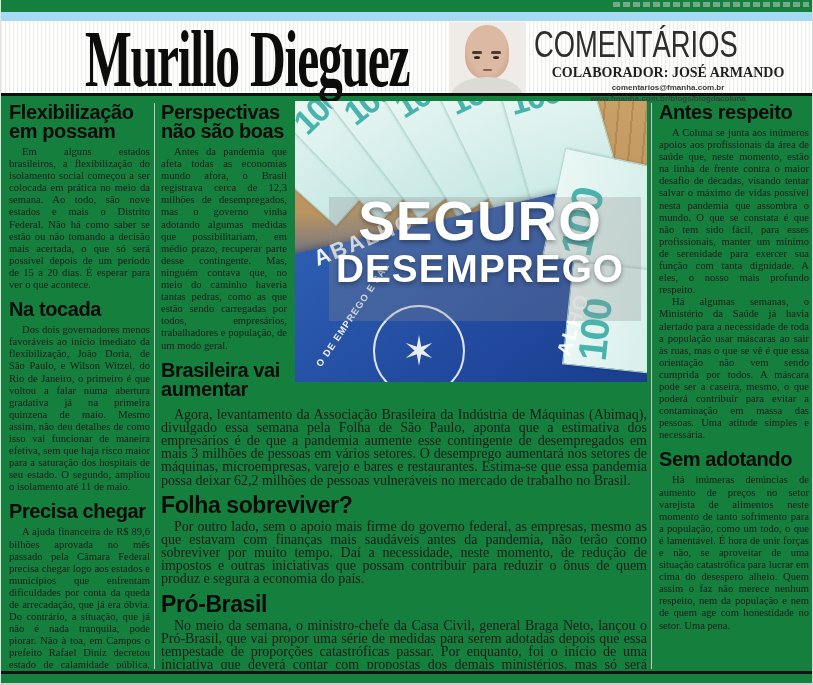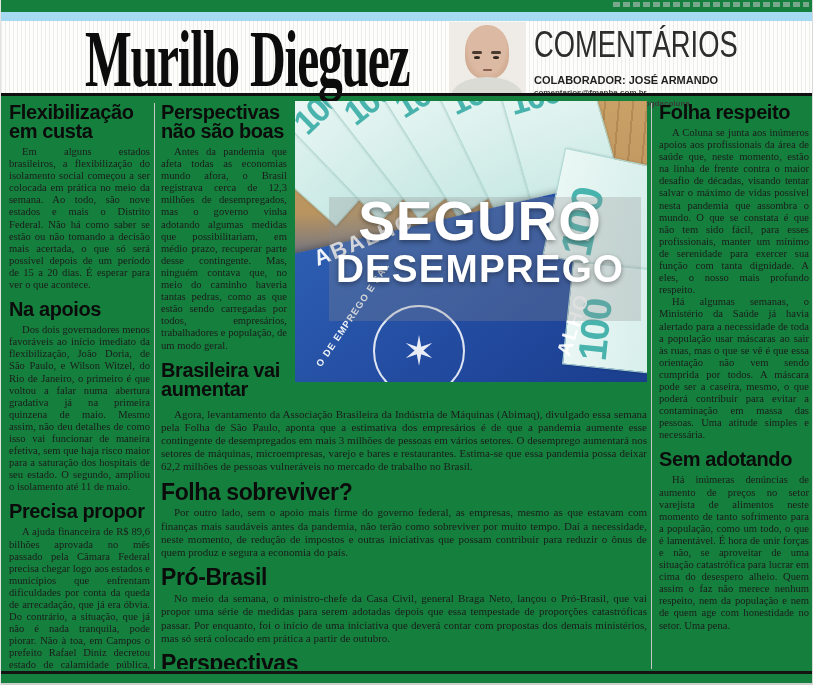--- a/index.html
+++ b/index.html
@@ -19,42 +19,42 @@
                  transform:scaleX(.62); transform-origin:left top; white-space:nowrap; letter-spacing:-2px; }
   .portrait { position:absolute; left:448px; top:1px; width:76px; height:71px; background:#efece7; overflow:hidden; }
   .head { position:absolute; left:16px; top:3px; width:44px; height:54px;
           background:radial-gradient(ellipse at 50% 35%, #dcb9a2 60%, #c49a7f 100%);
           border-radius:48% 48% 42% 42%; }
   .brow { position:absolute; width:10px; height:3px; background:#4a3a30; border-radius:2px; top:26px; }
   .eye  { position:absolute; width:6px; height:3px; background:#2e241e; border-radius:50%; top:31px; }
   .mouth{ position:absolute; left:18px; top:44px; width:9px; height:2px; background:#8a5f4d; border-radius:2px; }
   .shirt{ position:absolute; left:2px; bottom:-4px; width:72px; height:20px; background:#dbdbd6;
           border-radius:50% 50% 0 0 / 100% 100% 0 0; }
-  .section-block { position:absolute; left:533px; top:6px; }
+  .section-block { position:absolute; left:533px; top:6px;text-align:center; }
   .section-title { font-family:"Liberation Sans",sans-serif; font-weight:400; font-size:36px; line-height:36px;
                    color:#2d2d2d; transform:scaleX(.76); transform-origin:left top; white-space:nowrap; }
-  .collab { font-family:Liberation Sans, sans-serif; font-weight:700; font-size:11px; color:#1f1f1f; margin-top:11px; }
+  .collab { font-family:Liberation Serif, serif; font-weight:700; font-size:14px; color:#1f1f1f; margin-top:2px; }
   .mh-line { font-family:"Liberation Sans",sans-serif; font-weight:700; font-size:8px; color:#3c3c3c; margin-top:2px; }
   .head-rule { position:absolute; left:0; top:93px; width:813px; height:3px; background:#101010; }
 
   
   .vrule { position:absolute; top:103px; width:1px; height:566px; background:#c6c6c6; }
   .col { position:absolute; top:101px; overflow:hidden; }
   .col h2 { font-family:"Liberation Sans",sans-serif; font-weight:800; font-size:20px; line-height:.95;
             letter-spacing:-.4px; color:#0b0b0b; margin:9px 0 5px; }
   .col h2.first { margin-top:2px; }
   .col p { font-size:10.6px; line-height:12.1px; text-align:justify; text-indent:13px; margin:0; }
   .col-left  { left:8px;  width:141px; height:568px; }
   .col-right { left:658px; width:150px; height:568px; }
   .col-mid   { left:160px; width:486px; height:568px; }
 
   .mid-row { display:flex; gap:8px; }
   .mid-sub { width:126px; flex:none; }
   .mid-sub h2 { font-size:20px; }
-  .col-mid p.wide { font-size:11px; line-height:13.2px; }
+  .col-mid p.wide { font-size:14px; line-height:13.2px; }
   .col-mid h2.wide { font-size:23px; margin:8px 0 3px; }
 
   
   .feature { position:relative; flex:1; height:281px; overflow:hidden;
              background:linear-gradient(180deg,#c9a066 0%, #c39a62 22%, #b9945f 40%, #2a55a8 70%); }
   .wood-grain { position:absolute; inset:0 0 70% 0;
                 background:repeating-linear-gradient(95deg, rgba(120,80,35,.25) 0 2px, transparent 2px 14px); }
   .note { position:absolute; width:92px; height:150px;
           background:linear-gradient(180deg,#eaf7f4,#c7e8e4);
           border:1px solid #aed8d3; box-shadow:0 1px 3px rgba(0,0,0,.18); z-index:1; }
@@ -110,25 +110,25 @@
       <div class="mh-line">comentarios@fmanha.com.br</div>
       <div class="mh-line">www.fmanha.com.br/blogs/blogdacoluna</div>
     </div>
   </div>
   <div class="head-rule"></div>
 
   <div class="vrule" style="left:153px"></div>
   <div class="vrule" style="left:650px"></div>
 
   <div class="col col-left">
-    <h2 class="first">Flexibilização em custa</h2>
+    <h2 class="first">Flexibilização em possam</h2>
     <p>Em alguns estados brasileiros, a flexibilização do isolamento social começou a ser colocada em prática no meio da semana. Ao todo, são nove estados e mais o Distrito Federal. Não há como saber se estão ou não tomando a decisão mais acertada, o que só será possível depois de um período de 15 a 20 dias. É esperar para ver o que acontece.</p>
-    <h2>Na apoios</h2>
+    <h2>Na tocada</h2>
     <p>Dos dois governadores menos favoráveis ao início imediato da flexibilização, João Doria, de São Paulo, e Wilson Witzel, do Rio de Janeiro, o primeiro é que voltou a falar numa abertura gradativa já na primeira quinzena de maio. Mesmo assim, não deu detalhes de como isso vai funcionar de maneira efetiva, sem que haja risco maior para a saturação dos hospitais de seu estado. O segundo, ampliou o isolamento até 11 de maio.</p>
-    <h2>Precisa propor</h2>
+    <h2>Precisa chegar</h2>
     <p>A ajuda financeira de R$ 89,6 bilhões aprovada no mês passado pela Câmara Federal precisa chegar logo aos estados e municípios que enfrentam dificuldades por conta da queda de arrecadação, que já era óbvia. Do contrário, a situação, que já não é nada tranquila, pode piorar. Não à toa, em Campos o prefeito Rafael Diniz decretou estado de calamidade pública, porque já enfrenta dificuldades para sanar compromissos. Não havia como ser diferente.</p>
   </div>
 
   <div class="col col-mid">
     <div class="mid-row">
       <div class="mid-sub">
         <h2 class="first">Perspectivas não são boas</h2>
         <p>Antes da pandemia que afeta todas as economias mundo afora, o Brasil registrava cerca de 12,3 milhões de desempregados, mas o governo vinha adotando algumas medidas que possibilitariam, em médio prazo, recuperar parte desse contingente. Mas, ninguém contava que, no meio do caminho haveria tantas pedras, como as que estão sendo carregadas por todos, empresários, trabalhadores e população, de um modo geral.</p>
         <h2>Brasileira vai aumentar</h2>
       </div>
@@ -177,21 +177,21 @@
     <p class="wide" style="margin-top:4px">Agora, levantamento da Associação Brasileira da Indústria de Máquinas (Abimaq), divulgado essa semana pela Folha de São Paulo, aponta que a estimativa dos empresários é de que a pandemia aumente esse contingente de desempregados em mais 3 milhões de pessoas em vários setores. O desemprego aumentará nos setores de máquinas, microempresas, varejo e bares e restaurantes. Estima-se que essa pandemia possa deixar 62,2 milhões de pessoas vulneráveis no mercado de trabalho no Brasil.</p>
     <h2 class="wide">Folha sobreviver?</h2>
     <p class="wide">Por outro lado, sem o apoio mais firme do governo federal, as empresas, mesmo as que estavam com finanças mais saudáveis antes da pandemia, não terão como sobreviver por muito tempo. Daí a necessidade, neste momento, de redução de impostos e outras iniciativas que possam contribuir para reduzir o ônus de quem produz e segura a economia do país.</p>
     <h2 class="wide">Pró-Brasil</h2>
     <p class="wide">No meio da semana, o ministro-chefe da Casa Civil, general Braga Neto, lançou o Pró-Brasil, que vai propor uma série de medidas para serem adotadas depois que essa tempestade de proporções catastróficas passar. Por enquanto, foi o início de uma iniciativa que deverá contar com propostas dos demais ministérios, mas só será colocado em prática a partir de outubro.</p>
     <h2 class="wide">Perspectivas</h2>
 
   </div>
 
   <div class="col col-right">
-    <h2 class="first">Folha respeito</h2>
+    <h2 class="first">Antes respeito</h2>
     <p>A Coluna se junta aos inúmeros apoios aos profissionais da área de saúde que, neste momento, estão na linha de frente contra o maior desafio de décadas, visando tentar salvar o máximo de vidas possível nesta pandemia que assombra o mundo. O que se constata é que não tem sido fácil, para esses profissionais, manter um mínimo de serenidade para exercer sua função com tanta dignidade. A eles, o nosso mais profundo respeito.</p>
     <p>Há algumas semanas, o Ministério da Saúde já havia alertado para a necessidade de toda a população usar máscaras ao sair às ruas, mas o que se vê é que essa orientação não vem sendo cumprida por todos. A máscara pode ser a caseira, mesmo, o que poderá contribuir para evitar a contaminação em massa das pessoas. Uma atitude simples e necessária.</p>
     <h2>Sem adotando</h2>
     <p>Há inúmeras denúncias de aumento de preços no setor varejista de alimentos neste momento de tanto sofrimento para a população, como um todo, o que é lamentável. É hora de unir forças e não, se aproveitar de uma situação catastrófica para lucrar em cima do desespero alheio. Quem assim o faz não merece nenhum respeito, nem da população e nem de quem age com honestidade no setor. Uma pena.</p>
 
   </div>
 
   <div class="bottom-rule"></div>
   <div class="bottom-edge"></div>
 </div>

